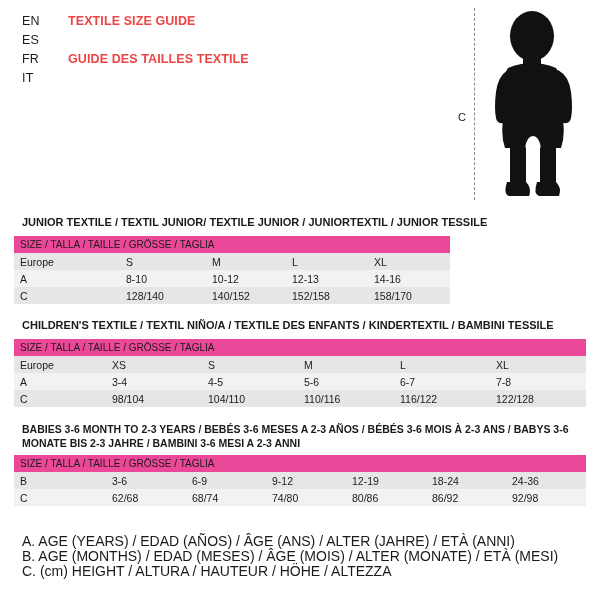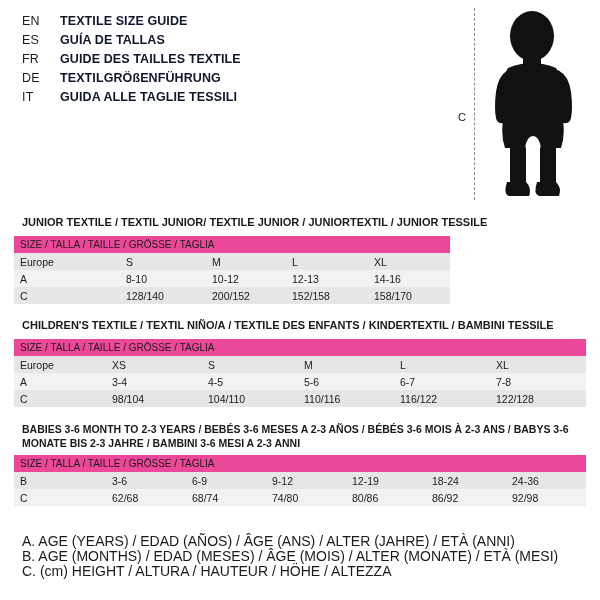--- a/index.html
+++ b/index.html
@@ -36,22 +36,23 @@
   .lang-code {
     width: 38px;
     font-size: 12.5px;
     letter-spacing: 0.2px;
     color: #1a1a1a;
   }
   .lang-text {
     font-size: 12.5px;
     font-weight: bold;
     letter-spacing: 0.1px;
-    color: #0f172a;
+    color: #ef4444;
     white-space: nowrap;
+    margin-left: 8px;
   }
 
   
   .figure-area {
     position: absolute;
     left: 440px;
     top: 8px;
     width: 150px;
     height: 195px;
   }
@@ -139,33 +140,27 @@
 
 <div class="page">
 
   <div class="lang-block">
     <div class="lang-row">
       <span class="lang-code">EN</span>
       <span class="lang-text">TEXTILE SIZE GUIDE</span>
     </div>
     <div class="lang-row">
       <span class="lang-code">ES</span>
-      <span class="lang-text">GUÍA DE TALLAS</span>
     </div>
     <div class="lang-row">
       <span class="lang-code">FR</span>
       <span class="lang-text">GUIDE DES TAILLES TEXTILE</span>
     </div>
     <div class="lang-row">
-      <span class="lang-code">DE</span>
-      <span class="lang-text">TEXTILGRÖßENFÜHRUNG</span>
-    </div>
-    <div class="lang-row">
       <span class="lang-code">IT</span>
-      <span class="lang-text">GUIDA ALLE TAGLIE TESSILI</span>
     </div>
   </div>
 
   <div class="figure-area">
     <div class="dashed-v"></div>
     <div class="c-label">C</div>
     <svg class="silhouette" width="108" height="190" viewBox="0 0 108 190">
       <g fill="#111111">
 
         <ellipse cx="50" cy="26" rx="22" ry="25"></ellipse>
@@ -214,21 +209,21 @@
       <tr class="rowB">
         <td>A</td>
         <td>8-10</td>
         <td>10-12</td>
         <td>12-13</td>
         <td>14-16</td>
       </tr>
       <tr class="rowA">
         <td>C</td>
         <td>128/140</td>
-        <td>200/152</td>
+        <td>140/152</td>
         <td>152/158</td>
         <td>158/170</td>
       </tr>
     </tbody>
   </table>
 
   <div class="sec-title" style="top:319px;">CHILDREN'S TEXTILE / TEXTIL NIÑO/A / TEXTILE DES ENFANTS / KINDERTEXTIL / BAMBINI TESSILE</div>
   <table class="size-table" style="left:14px; top:339px; width:572px;">
     <colgroup>
       <col style="width:92px">

